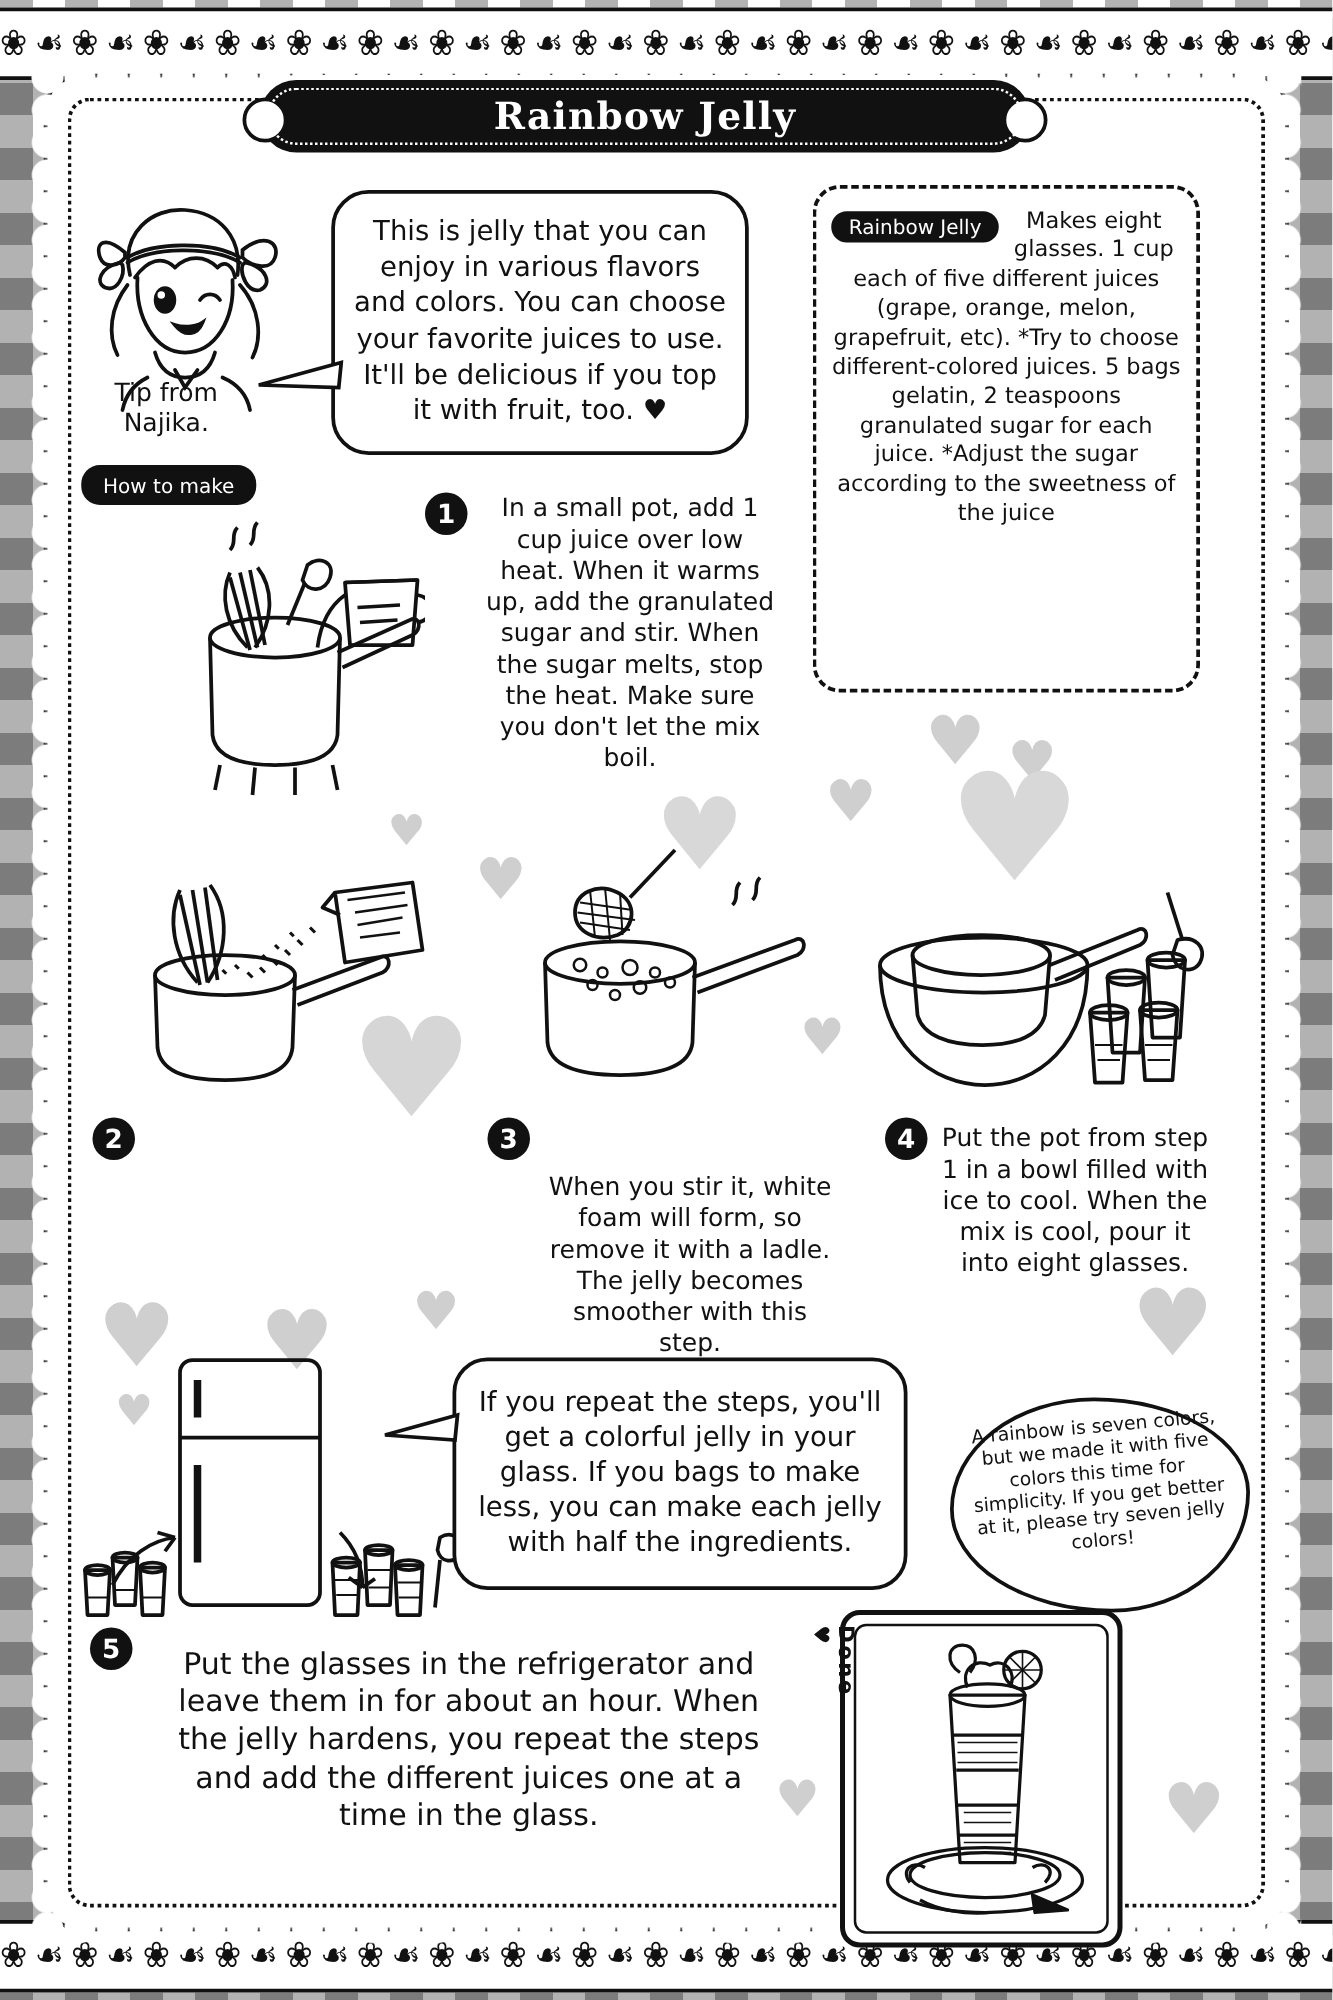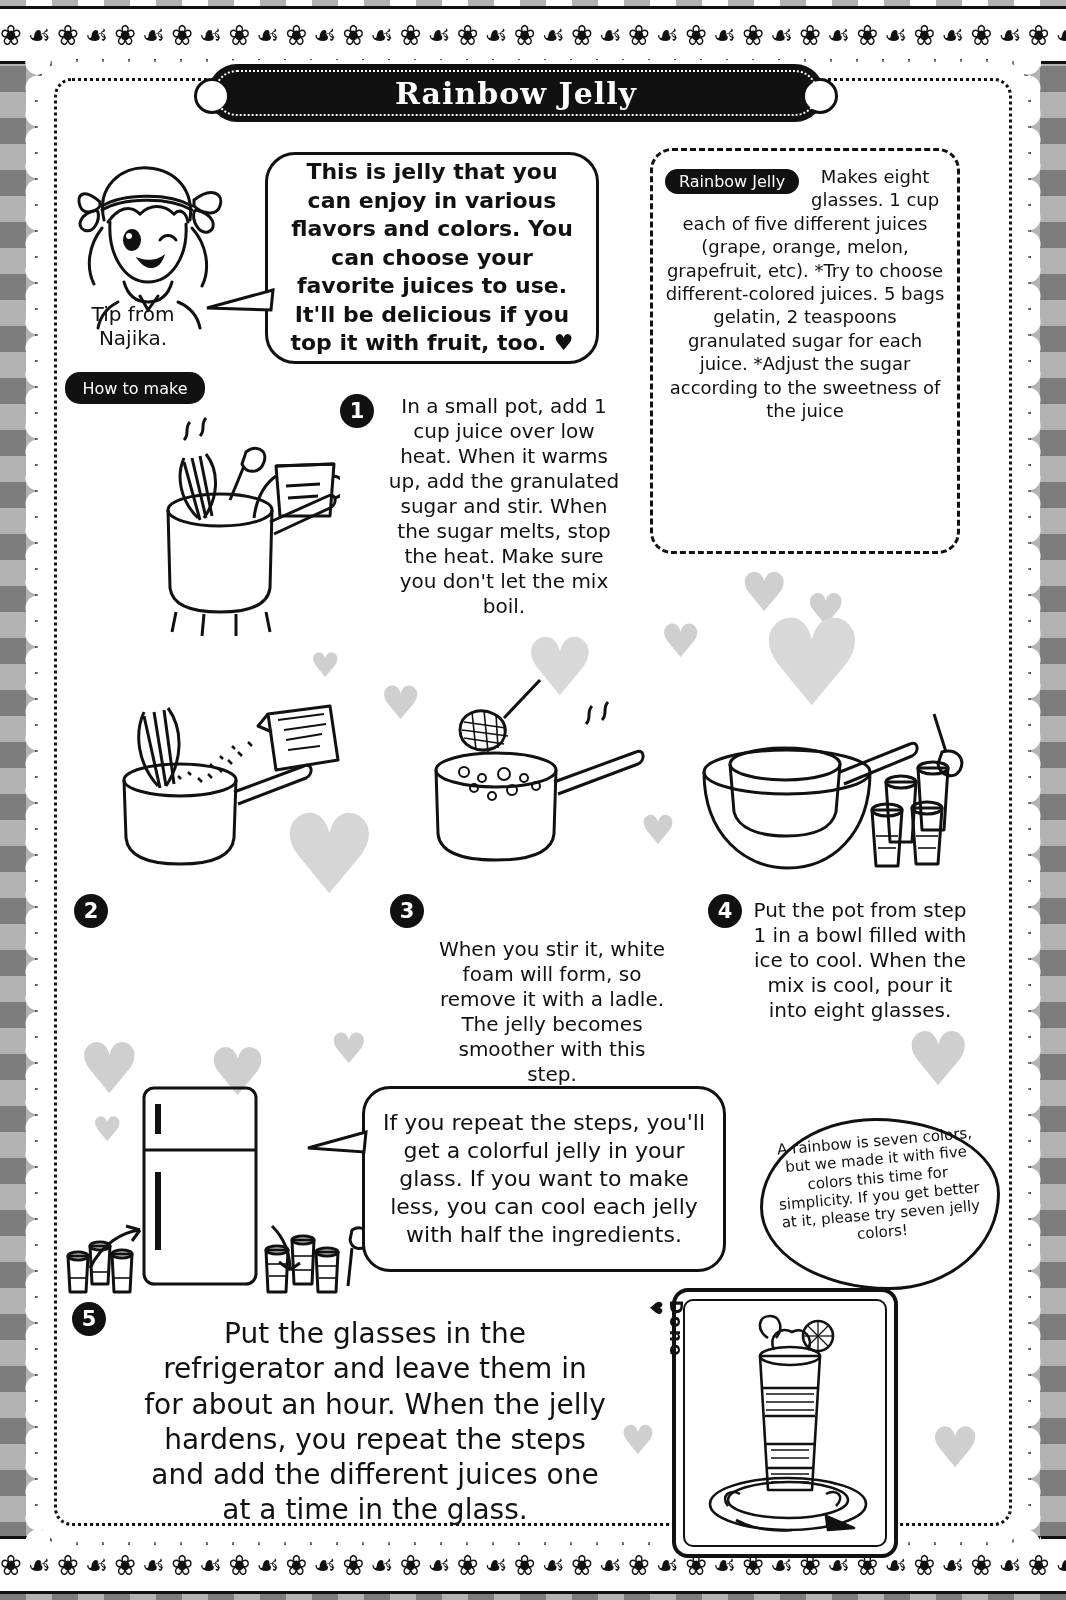--- a/index.html
+++ b/index.html
@@ -82,21 +82,21 @@
   .banner-end.r{right:-14px;}
 
   
   .hw{font-family:"DejaVu Sans", sans-serif;color:#111;}
 
   
   #intro-bubble{
     position:absolute;left:265px;top:152px;width:334px;height:212px;
     border:3px solid #111;border-radius:30px;background:#fff;
     display:flex;align-items:center;justify-content:center;text-align:center;
-    padding:22px 14px;box-sizing:border-box;font-weight:bold;
+    padding:22px 14px;box-sizing:border-box;
   }
   #intro-bubble .t{font-size:22px;line-height:1.30;}
   #intro-tail{
     position:absolute;left:205px;top:286px;width:70px;height:26px;
   }
 
   
   #najika{position:absolute;left:44px;top:150px;width:200px;height:180px;}
   #tip-label{
     position:absolute;left:68px;top:302px;width:130px;text-align:center;
@@ -161,21 +161,21 @@
   }
   #done-photo .inner{position:absolute;inset:7px;border:2px solid #111;border-radius:10px;}
   #done-label{
     position:absolute;left:686px;top:1300px;width:30px;
     font-size:17px;font-weight:bold;transform:rotate(90deg);transform-origin:left top;
     letter-spacing:2px;
   }
 
   
   #step5-text{
-    position:absolute;left:140px;top:1316px;width:470px;font-size:28px;line-height:1.26;
+    position:absolute;left:140px;top:1316px;width:470px;font-size:24px;line-height:1.26;
     text-align:center;
   }
   svg{display:block;}
 </style>
 </head>
 <body>
 
 <div id="page">
 
   <div class="band top">
@@ -468,21 +468,21 @@
           </g>
         </g>
 
         <path d="M292 150 C302 144 312 152 308 162 C304 172 292 170 290 160 Z"></path>
         <path d="M292 168 L288 206"></path>
       </g>
     </svg>
   </div>
 
   <div id="repeat-bubble">
-    <div class="t hw">If you repeat the steps, you'll get a colorful jelly in your glass. If you want to make less, you can cool each jelly with half the ingredients.</div>
+    <div class="t hw">If you repeat the steps, you'll get a colorful jelly in your glass. If you bags to make less, you can make each jelly with half the ingredients.</div>
   </div>
   <div style="position:absolute;left:306px;top:1128px;width:62px;height:28px;">
     <svg viewBox="0 0 62 28" width="62" height="28">
       <path d="M60 4 L2 20 L58 24 Z" fill="#fff" stroke="#111" stroke-width="3"></path>
     </svg>
   </div>
 
   <div id="rainbow-note">
     <div class="cloud"></div>
     <div class="t hw">A rainbow is seven colors, but we made it with five colors this time for simplicity. If you get better at it, please try seven jelly colors!</div>

